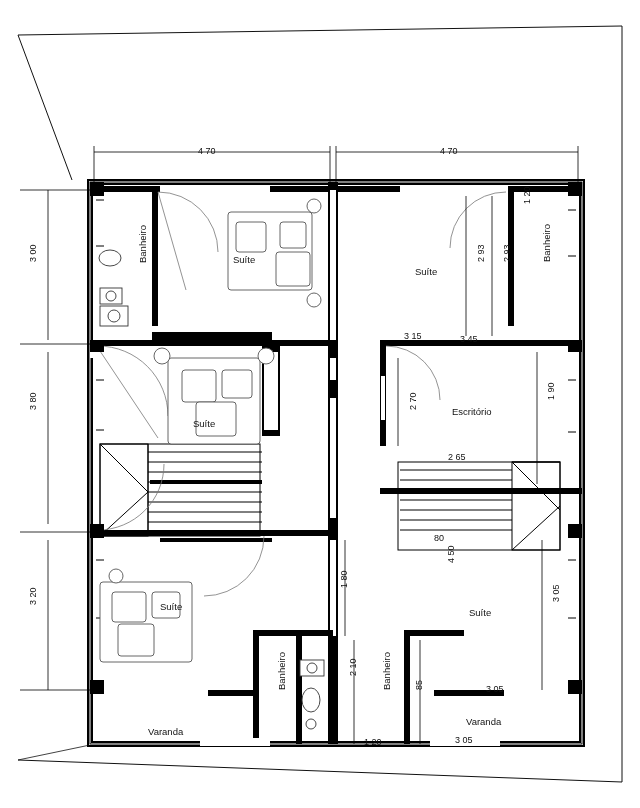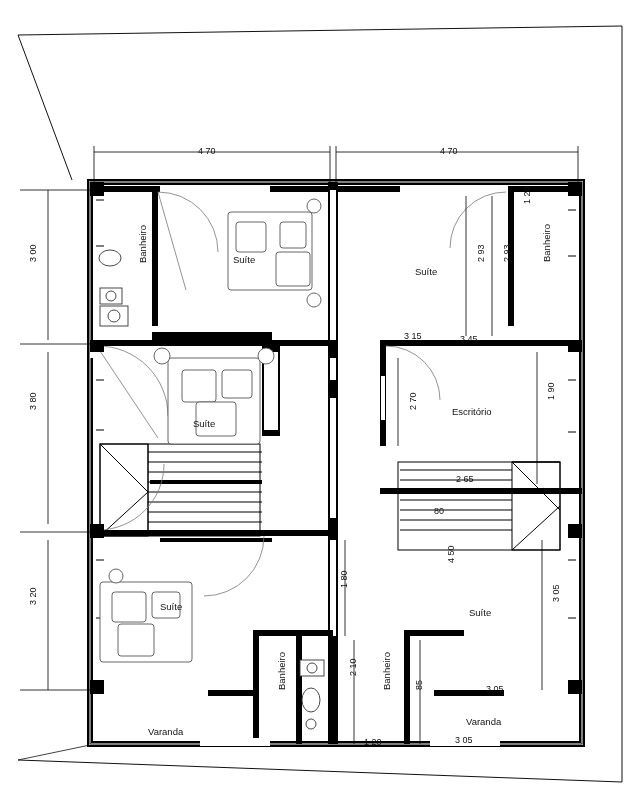--- a/index.html
+++ b/index.html
@@ -229,22 +229,22 @@
       <div class="dimtxt" style="left: 28px; top: 262px; transform: rotate(-90deg); transform-origin: 0px 0px;">3 00</div>
       <div class="dimtxt" style="left: 28px; top: 410px; transform: rotate(-90deg); transform-origin: 0px 0px;">3 80</div>
       <div class="dimtxt" style="left: 28px; top: 605px; transform: rotate(-90deg); transform-origin: 0px 0px;">3 20</div>
       <div class="dimtxt" style="left: 522px; top: 204px; transform: rotate(-90deg); transform-origin: 0px 0px;">1 20</div>
       <div class="dimtxt" style="left: 476px; top: 262px; transform: rotate(-90deg); transform-origin: 0px 0px;">2 93</div>
       <div class="dimtxt" style="left: 502px; top: 262px; transform: rotate(-90deg); transform-origin: 0px 0px;">2 93</div>
       <div class="dimtxt" style="left: 404px; top: 331px;">3 15</div>
       <div class="dimtxt" style="left: 460px; top: 334px;">3 45</div>
       <div class="dimtxt" style="left: 546px; top: 400px; transform: rotate(-90deg); transform-origin: 0px 0px;">1 90</div>
       <div class="dimtxt" style="left: 408px; top: 410px; transform: rotate(-90deg); transform-origin: 0px 0px;">2 70</div>
-      <div class="dimtxt" style="left: 448px; top: 474px; margin-left: 8px;">2 65</div>
-      <div class="dimtxt" style="left: 434px; top: 506px;">80</div>
+      <div class="dimtxt" style="left: 448px; top: 452px;">2 65</div>
+      <div class="dimtxt" style="left: 434px; top: 533px;">80</div>
       <div class="dimtxt" style="left: 446px; top: 563px; transform: rotate(-90deg); transform-origin: 0px 0px;">4 50</div>
       <div class="dimtxt" style="left: 551px; top: 602px; transform: rotate(-90deg); transform-origin: 0px 0px;">3 05</div>
       <div class="dimtxt" style="left: 486px; top: 684px;">3 05</div>
       <div class="dimtxt" style="left: 455px; top: 735px;">3 05</div>
       <div class="dimtxt" style="left: 348px; top: 676px; transform: rotate(-90deg); transform-origin: 0px 0px;">2 10</div>
       <div class="dimtxt" style="left: 339px; top: 588px; transform: rotate(-90deg); transform-origin: 0px 0px;">1 80</div>
       <div class="dimtxt" style="left: 364px; top: 737px;">1 20</div>
       <div class="dimtxt" style="left: 414px; top: 690px; transform: rotate(-90deg); transform-origin: 0px 0px;">85</div>
     </div>
 

